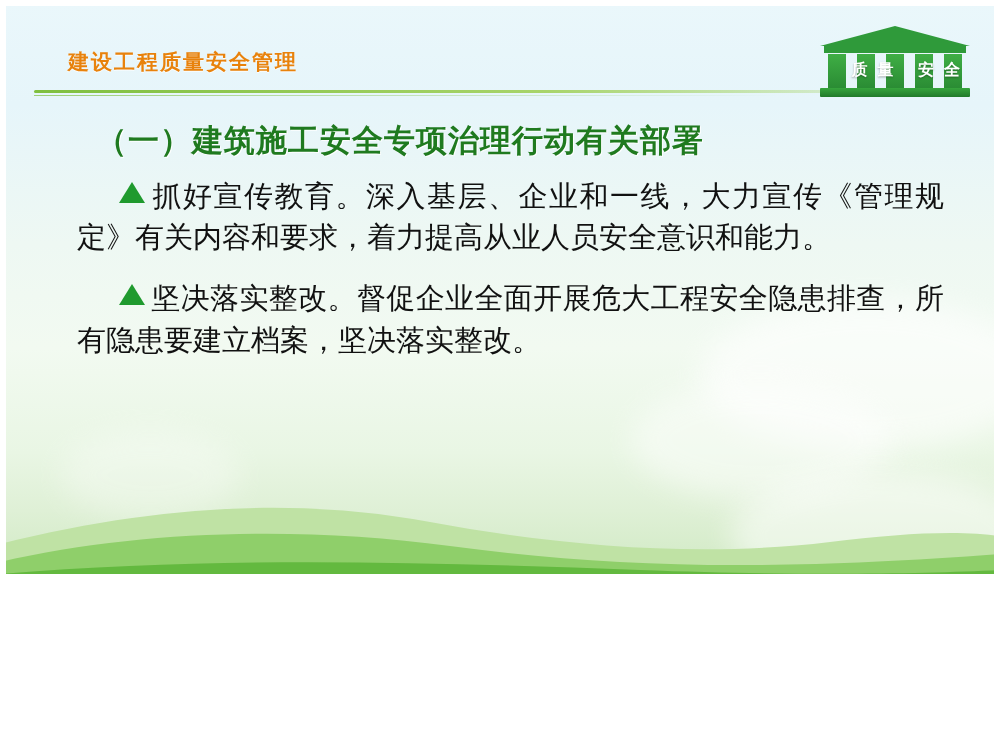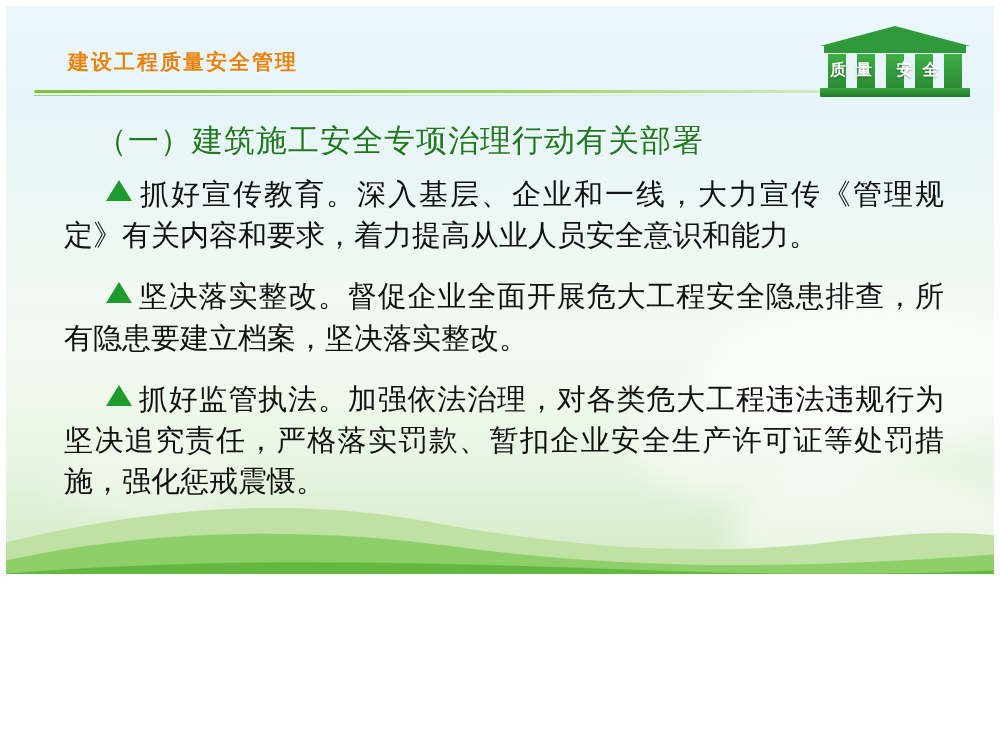--- a/index.html
+++ b/index.html
@@ -134,60 +134,60 @@
     position: absolute;
     left: 0; top: 62px;
     width: 150px; height: 9px;
     background: linear-gradient(to bottom,#37a53d,#207a2a);
     border-radius: 1px;
   }
   .logo .label {
     position: absolute;
     left: 0; top: 34px;
     width: 150px;
-    text-align: left;
+    text-align: right;
     font-size: 16px;
     font-weight: bold;
     color: #ffffff;
     letter-spacing: 10px;
     text-indent: 10px;
     text-shadow: 0 1px 2px rgba(0,0,0,.35);
     white-space: nowrap;
   }
 
   
   .content {
     position: absolute;
     left: 0; right: 0;
     top: 108px;
     padding: 0 52px 0 60px;
   }
   .slide-title {
     margin: 12px 0 6px 36px;
     font-size: 31px;
-    font-weight: normal;
+    font-weight: bold;
     color: #1f7a1f;
     letter-spacing: 1px;
     text-shadow: 1px 1px 0 rgba(255,255,255,.9);
     font-family: "DejaVu Sans", "Liberation Sans", sans-serif;
   }
 
   .bullets {
     margin-top: 14px;
   }
   .bullet {
     position: relative;
-    margin: 0 0 20px 0;
+    margin: 0 0 20px 13px;
     padding: 0 4px 0 4px;
     font-size: 29px;
     line-height: 1.42;
     color: #111111;
     text-align: justify;
     text-justify: inter-ideograph;
-    font-family: Liberation Mono, monospace;
+    font-family: Liberation Serif, serif;
   }
   .bullet .tri {
     display: inline-block;
     width: 0; height: 0;
     margin: 0 6px 3px 42px;
     border-left: 13px solid transparent;
     border-right: 13px solid transparent;
     border-bottom: 21px solid #1f9a2e;
     vertical-align: baseline;
   }
@@ -221,21 +221,20 @@
       <div class="base"></div>
     </div>
   </div>
 
   <div class="content">
     <div class="slide-title">（一）建筑施工安全专项治理行动有关部署</div>
 
     <div class="bullets">
       <p class="bullet"><span class="tri"></span><span>抓好宣传教育。深入基层、企业和一线，大力宣传《管理规定》有关内容和要求，着力提高从业人员安全意识和能力。</span></p>
       <p class="bullet"><span class="tri"></span><span>坚决落实整改。督促企业全面开展危大工程安全隐患排查，所有隐患要建立档案，坚决落实整改。</span></p>
-      <p class="bullet"><span class="tri"></span><span>抓好监管执法。加强依法治理，对各类危大工程违法违规行为坚决追究责任，严格落实罚款、暂扣企业安全生产许可证等处罚措施，强化惩戒震慑。</span></p>
     </div>
   </div>
 
   <div class="hills">
     <svg viewBox="0 0 1000 110" preserveAspectRatio="none">
       <path d="M0,74 C160,34 300,28 430,52 C560,76 700,88 830,72 C900,63 960,60 1000,66 L1000,110 L0,110 Z" fill="#bfe2a4"></path>
       <path d="M0,92 C140,60 300,56 450,76 C610,97 760,102 1000,84 L1000,110 L0,110 Z" fill="#8fcf6a"></path>
       <path d="M0,104 C220,86 420,92 640,100 C800,106 920,104 1000,100 L1000,110 L0,110 Z" fill="#63b93f"></path>
     </svg>
   </div>

